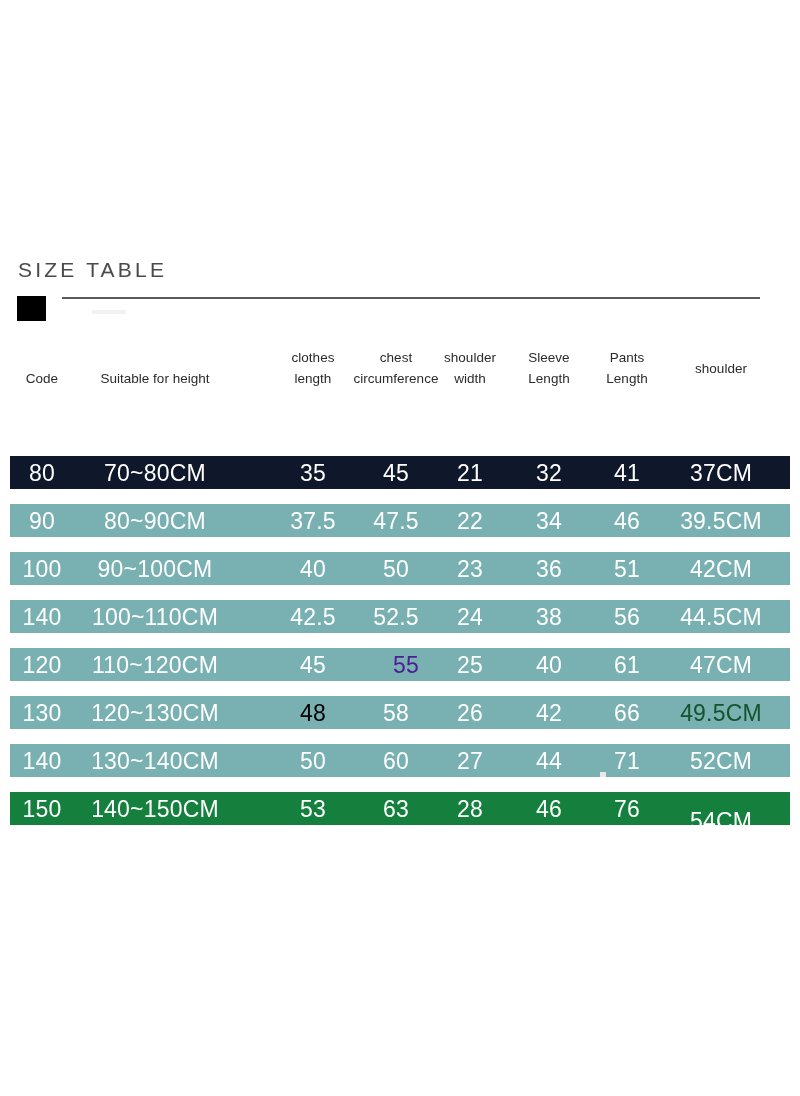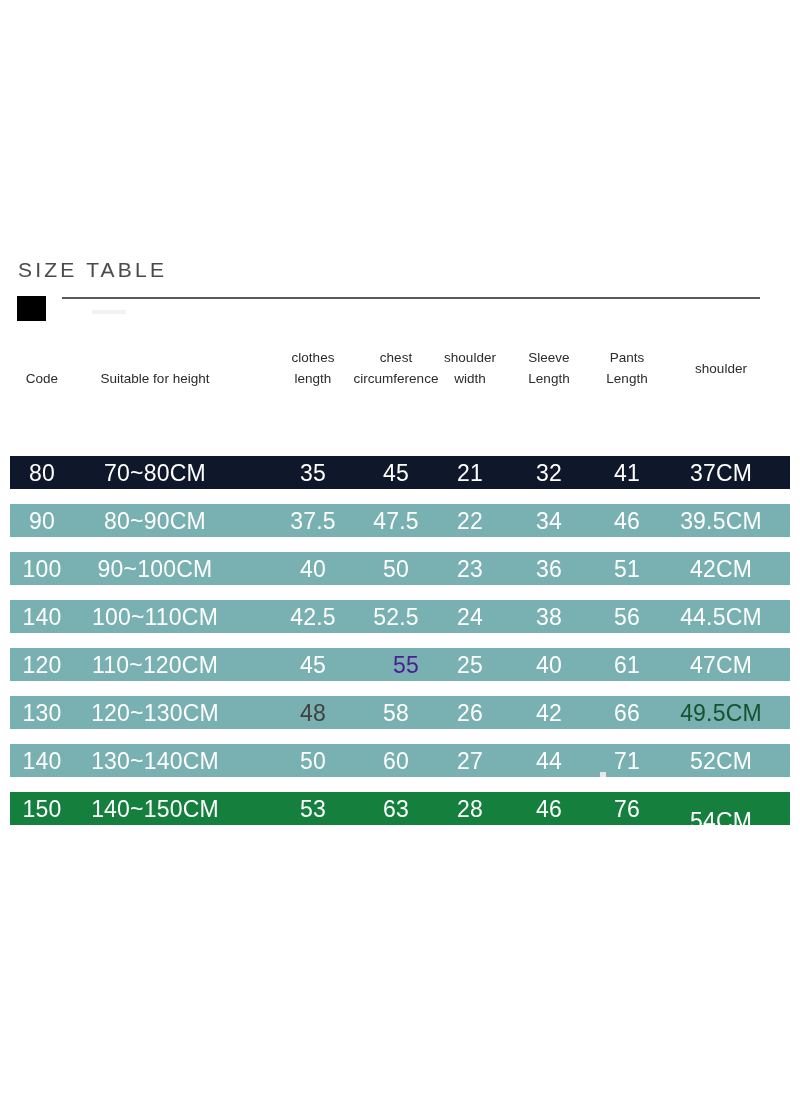--- a/index.html
+++ b/index.html
@@ -223,21 +223,21 @@
           <div class="cell" style="left: 303px; color: rgb(255, 255, 255);">45</div>
           <div class="cell" style="left: 396px; color: #4c1d95;">55</div>
           <div class="cell" style="left: 460px; color: rgb(255, 255, 255);">25</div>
           <div class="cell" style="left: 539px; color: rgb(255, 255, 255);">40</div>
           <div class="cell" style="left: 617px; color: rgb(255, 255, 255);">61</div>
           <div class="cell" style="left: 711px; color: rgb(255, 255, 255);">47CM</div>
         </div>
         <div class="row" style="top: 298px; height: 33px; background: rgb(121, 176, 178);">
           <div class="cell" style="left: 32px; color: rgb(255, 255, 255);">130</div>
           <div class="cell" style="left: 145px; color: rgb(255, 255, 255);">120~130CM</div>
-          <div class="cell" style="left: 303px; color: #404040;">48</div>
+          <div class="cell" style="left: 303px; color: #000000;">48</div>
           <div class="cell" style="left: 386px; color: rgb(255, 255, 255);">58</div>
           <div class="cell" style="left: 460px; color: rgb(255, 255, 255);">26</div>
           <div class="cell" style="left: 539px; color: rgb(255, 255, 255);">42</div>
           <div class="cell" style="left: 617px; color: rgb(255, 255, 255);">66</div>
           <div class="cell" style="left: 711px; color: #14532d;">49.5CM</div>
         </div>
         <div class="row" style="top: 346px; height: 33px; background: rgb(121, 176, 178);">
           <div class="cell" style="left: 32px; color: rgb(255, 255, 255);">140</div>
           <div class="cell" style="left: 145px; color: rgb(255, 255, 255);">130~140CM</div>
           <div class="cell" style="left: 303px; color: rgb(255, 255, 255);">50</div>

